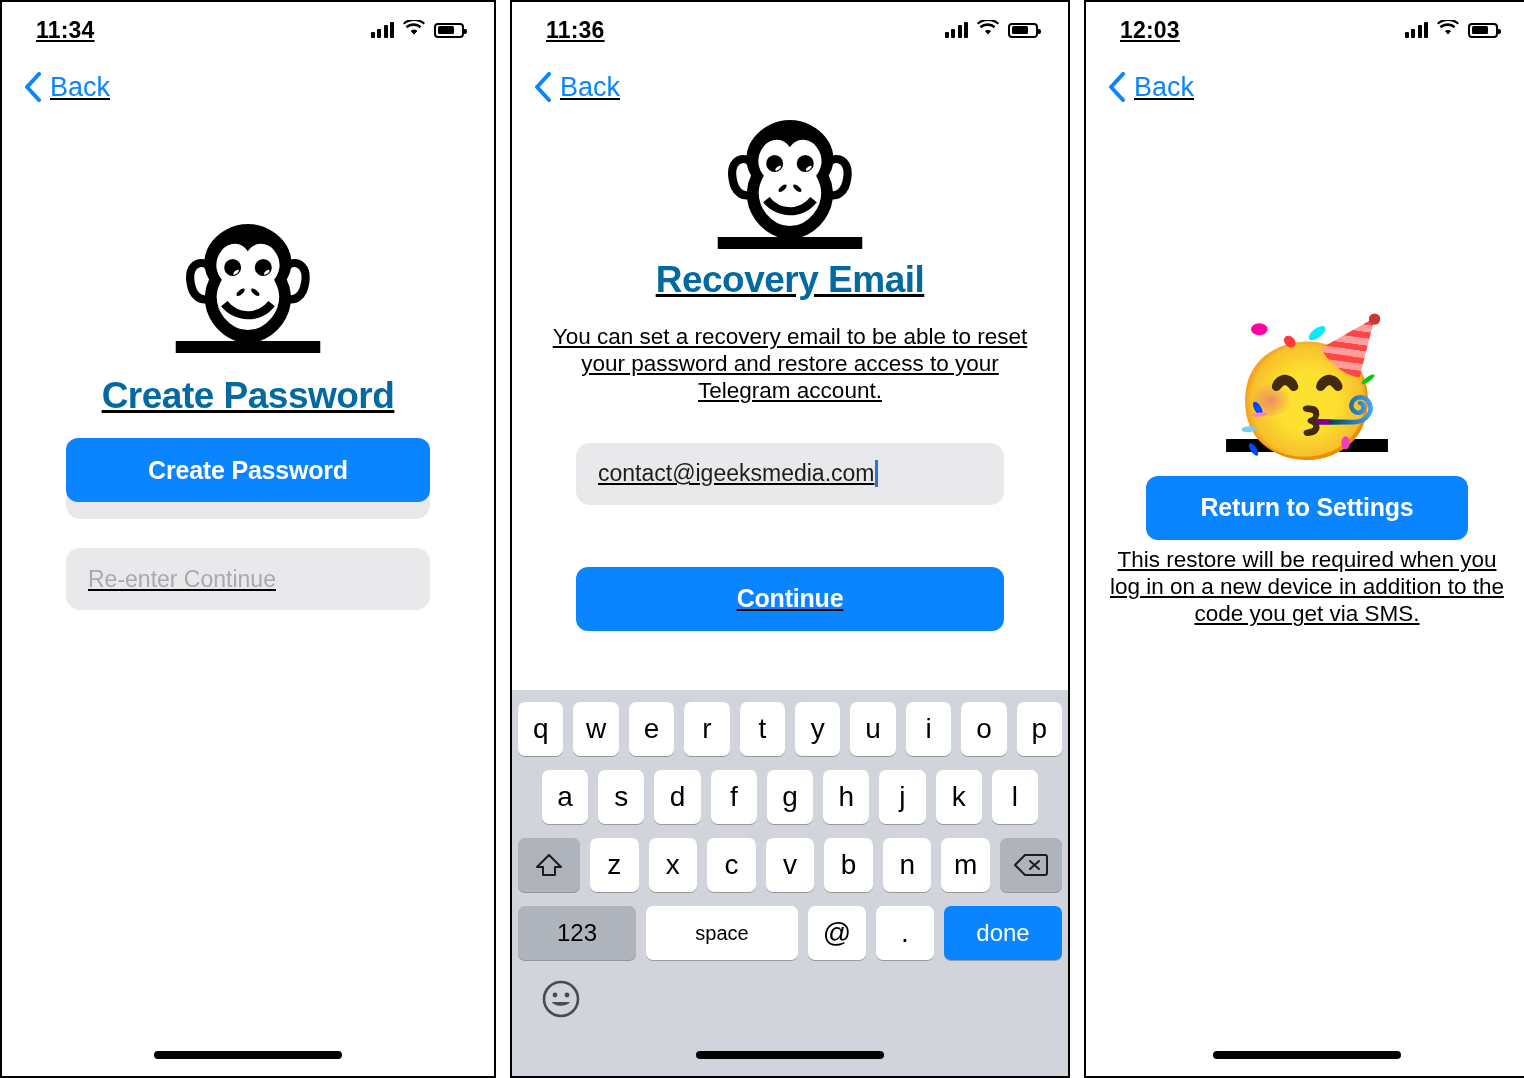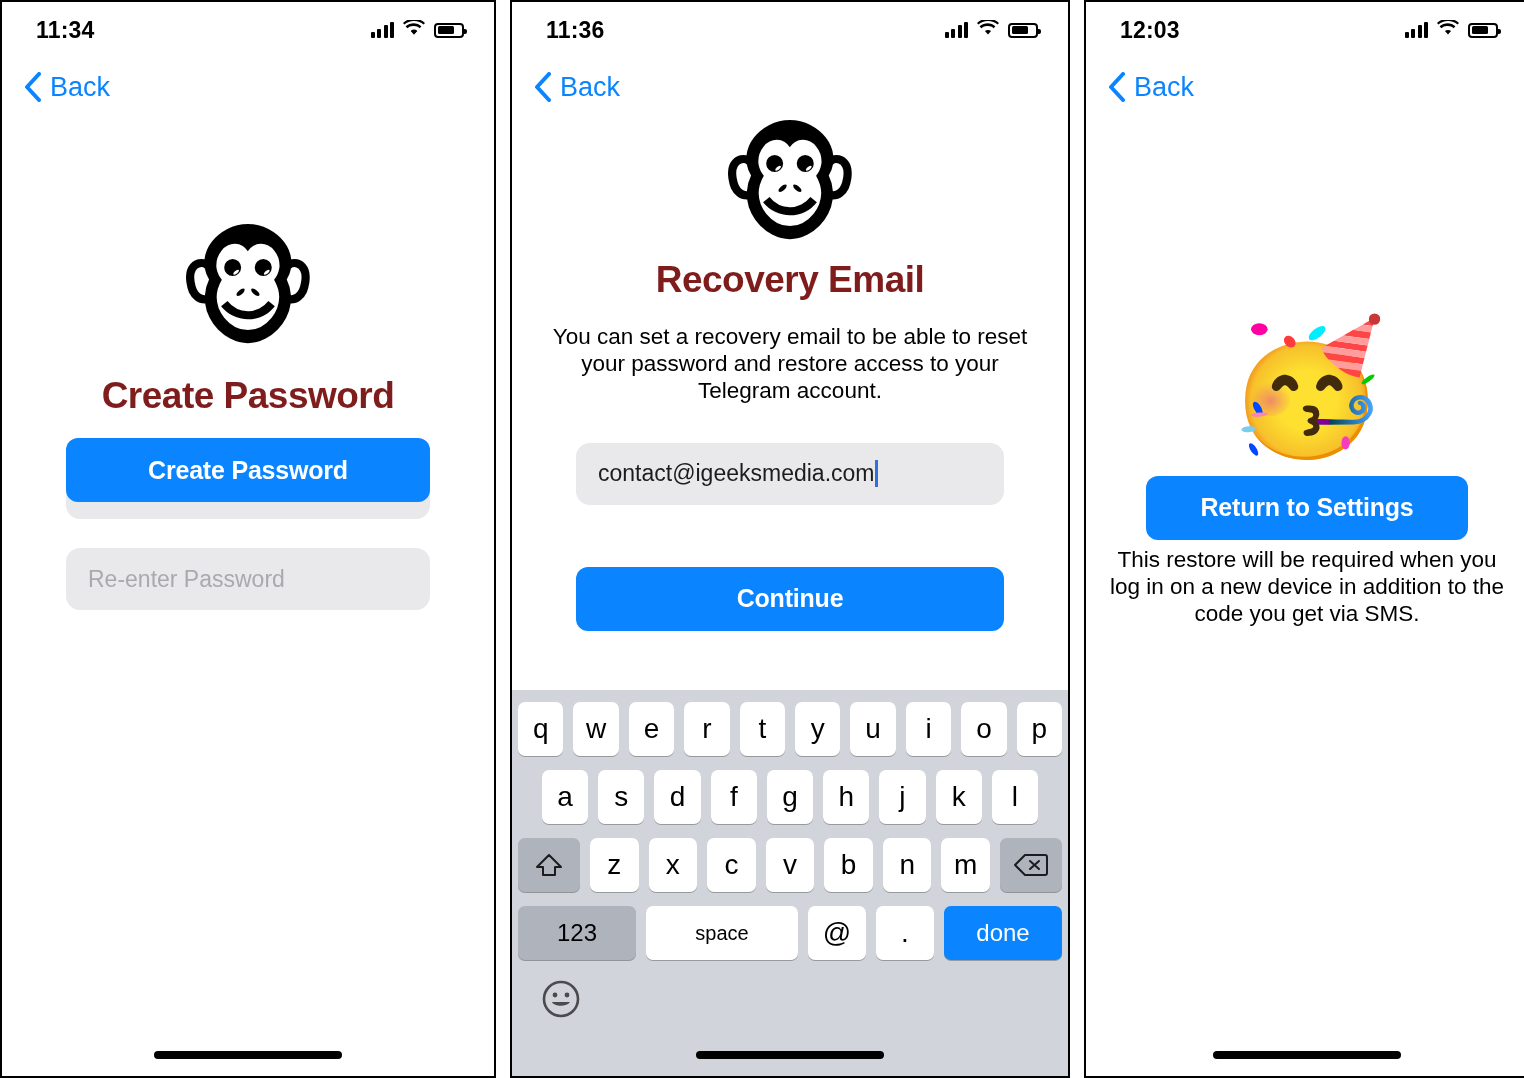--- a/index.html
+++ b/index.html
@@ -19,20 +19,21 @@
   .phone {
     position: relative;
     height: 1078px;
     background: #ffffff;
     border-left: 2px solid #000;
     border-right: 2px solid #000;
     border-top: 2px solid #000;
     border-bottom: 2px solid #000;
     overflow: hidden;
     flex: 0 0 auto;
+    text-decoration: underline;
   }
   .phone-1 { width: 496px; }
   .phone-2 { width: 560px; }
   .phone-3 { width: 446px; }
 
   
   .statusbar {
     height: 56px;
     display: flex;
     align-items: center;
@@ -76,21 +77,21 @@
   .content { position: relative; width: 100%; }
   .emoji {
     text-align: center;
     line-height: 1;
     font-family: "DejaVu Sans", sans-serif;
   }
   .title {
     text-align: center;
     font-size: 37px;
     font-weight: bold;
-    color: #7f1d1d;
+    color: #0369a1;
     letter-spacing: -0.5px;
   }
   .subtitle {
     text-align: center;
     font-size: 22.5px;
     line-height: 1.21;
     color: #000;
     padding: 0 30px;
   }
 
@@ -223,21 +224,21 @@
           <span class="ph">Password</span>
           <span class="eye-icon">
             <svg width="31" height="24" viewBox="0 0 31 24">
               <path d="M2 12s5-7 13.5-7S29 12 29 12s-5 7-13.5 7S2 12 2 12z" stroke="#bcbcc0" stroke-width="2.3" fill="none"></path>
               <circle cx="15.5" cy="12" r="4.2" stroke="#bcbcc0" stroke-width="2.3" fill="none"></circle>
               <path d="M3 21 28 3" stroke="#bcbcc0" stroke-width="2.3" stroke-linecap="round"></path>
             </svg>
           </span>
         </div>
         <div class="field">
-          <span class="ph">Re-enter Password</span>
+          <span class="ph">Re-enter Continue</span>
         </div>
       </div>
       <div class="primary-btn p1-cta">Create Password</div>
     </div>
     <div class="home-indicator"></div>
   </div>
 
   <div class="gap"></div>
 
   <div class="phone phone-2">

